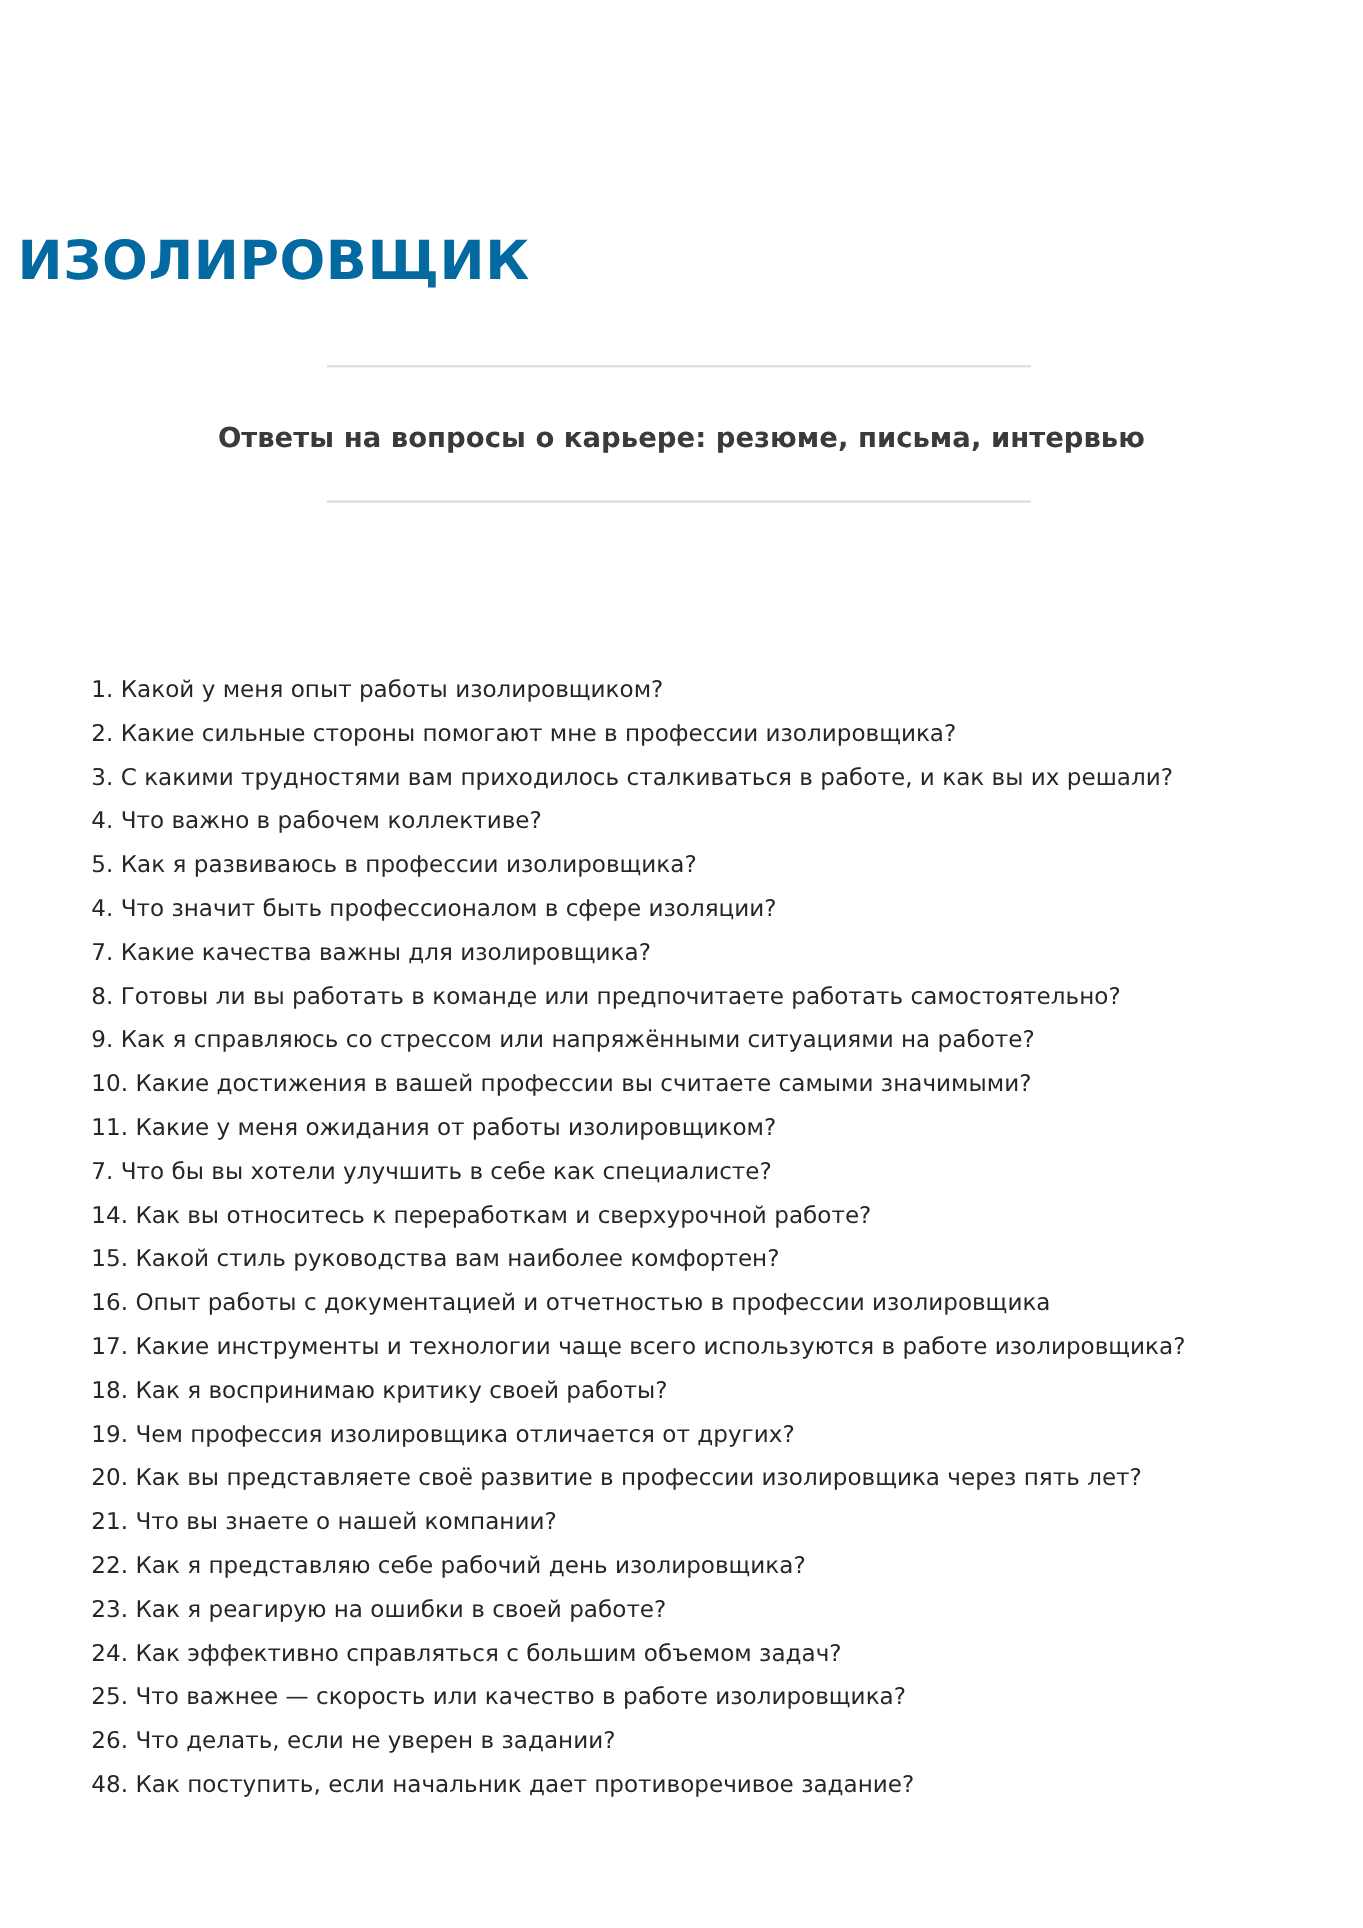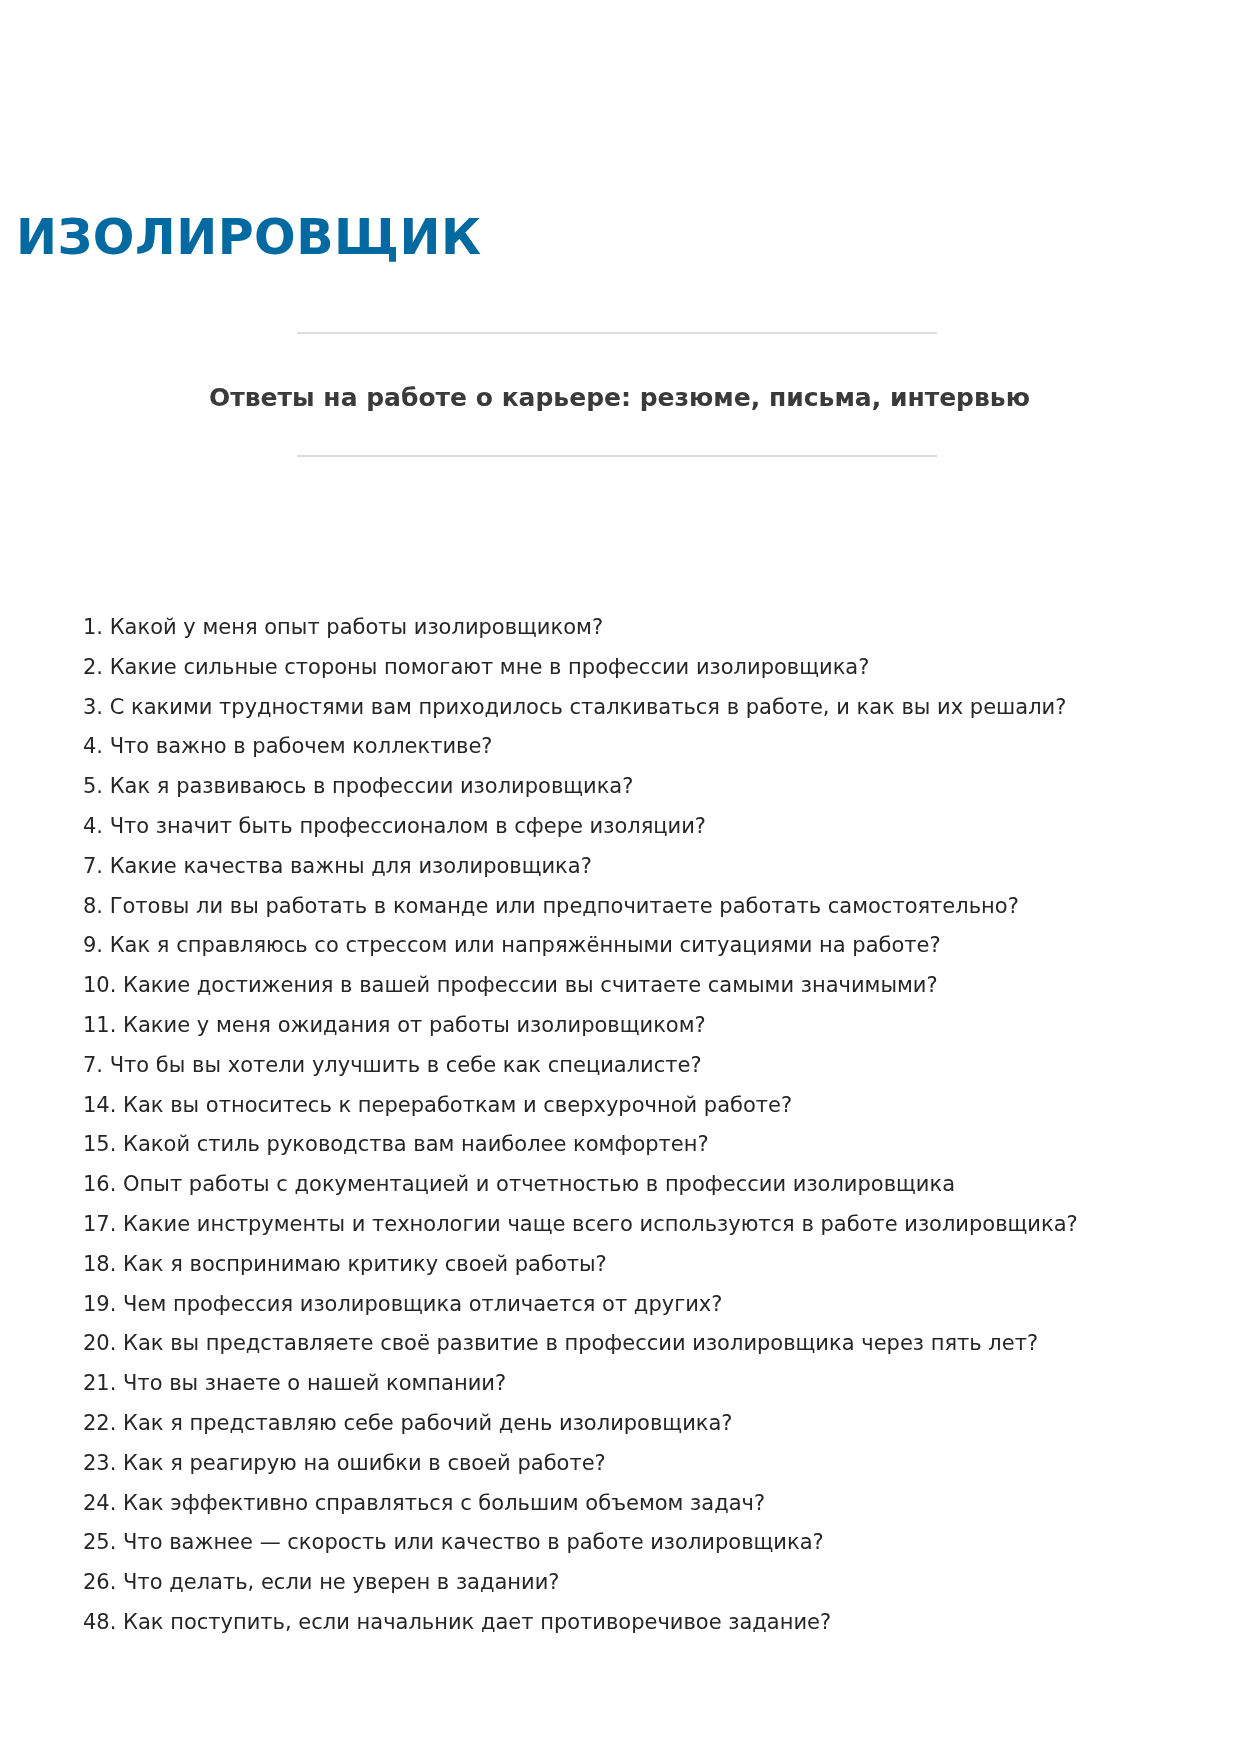--- a/index.html
+++ b/index.html
@@ -65,21 +65,21 @@
       white-space: nowrap;
     }
   </style>
 </head>
 <body>
 
 <h1 class="page-title">ИЗОЛИРОВЩИК</h1>
 
 <div class="divider top"></div>
 
-<h2 class="subtitle">Ответы на работе о карьере: резюме, письма, интервью</h2>
+<h2 class="subtitle">Ответы на вопросы о карьере: резюме, письма, интервью</h2>
 
 <div class="divider bottom"></div>
 
 <ol class="question-list">
   <li class="question-item">1. Какой у меня опыт работы изолировщиком?</li>
   <li class="question-item">2. Какие сильные стороны помогают мне в профессии изолировщика?</li>
   <li class="question-item">3. С какими трудностями вам приходилось сталкиваться в работе, и как вы их решали?</li>
   <li class="question-item">4. Что важно в рабочем коллективе?</li>
   <li class="question-item">5. Как я развиваюсь в профессии изолировщика?</li>
   <li class="question-item">4. Что значит быть профессионалом в сфере изоляции?</li>

